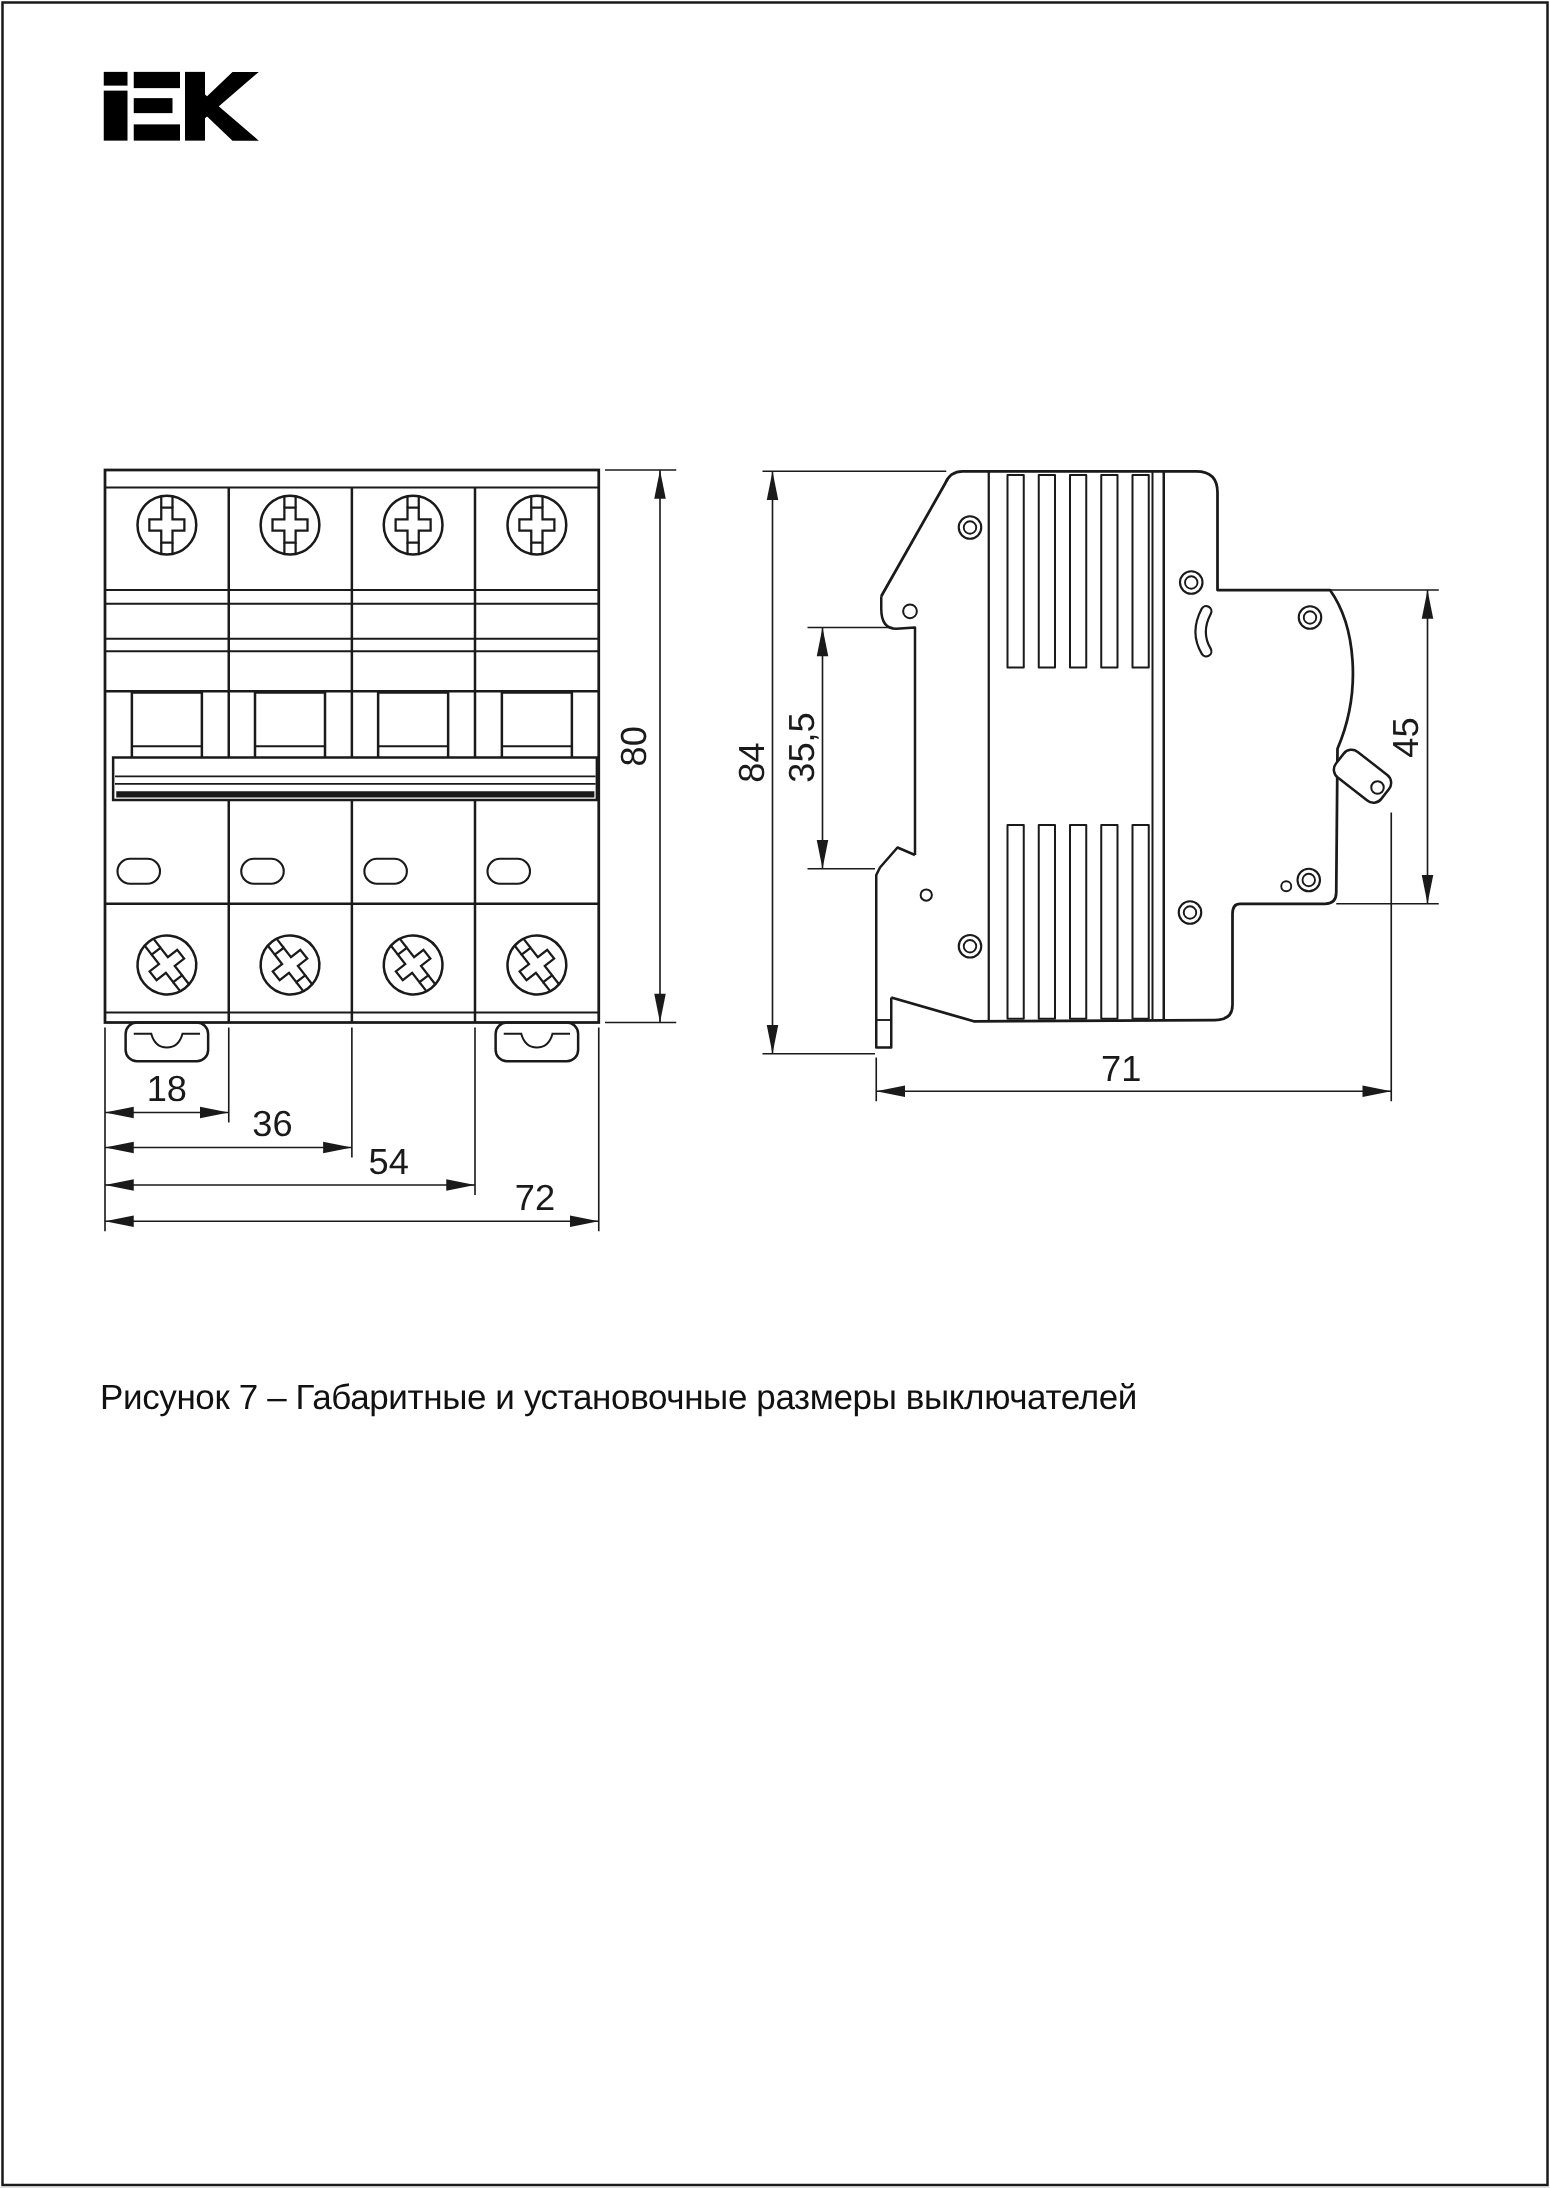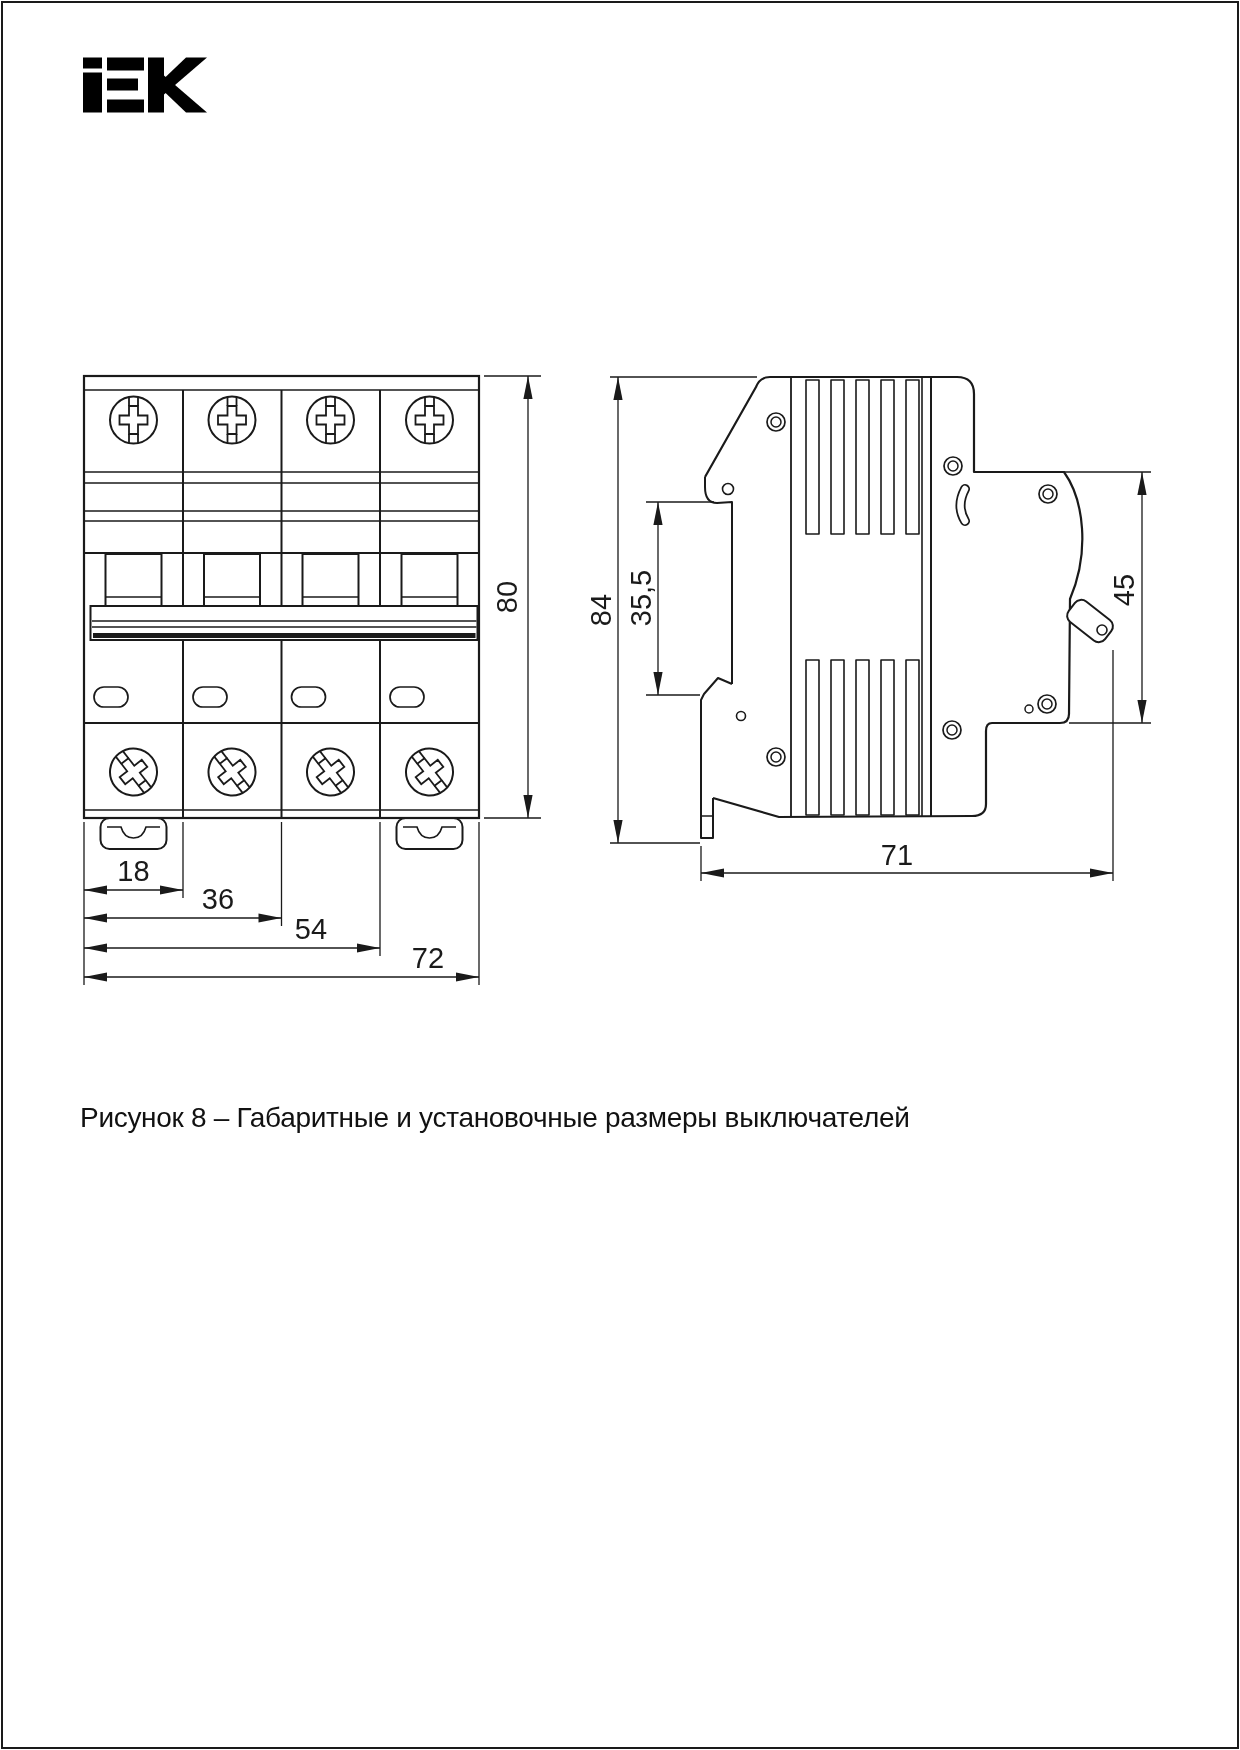--- a/index.html
+++ b/index.html
@@ -268,14 +268,14 @@
         <use href="#arrow" transform="translate(701,873)"></use>
           <use href="#arrow" transform="translate(1113,873) rotate(180)"></use>
       </g>
       <text transform="translate(611,610) rotate(-90)" text-anchor="middle">84</text>
       <text transform="translate(651,598) rotate(-90)" text-anchor="middle">35,5</text>
       <text transform="translate(1134,590) rotate(-90)" text-anchor="middle">45</text>
       <text x="897" y="865" text-anchor="middle">71</text>
     </g>
   </svg>
 
-  <div class="caption">Рисунок 8 – Габаритные и установочные размеры выключателей</div>
+  <div class="caption">Рисунок 7 – Габаритные и установочные размеры выключателей</div>
 </div>
 
 </body></html>

